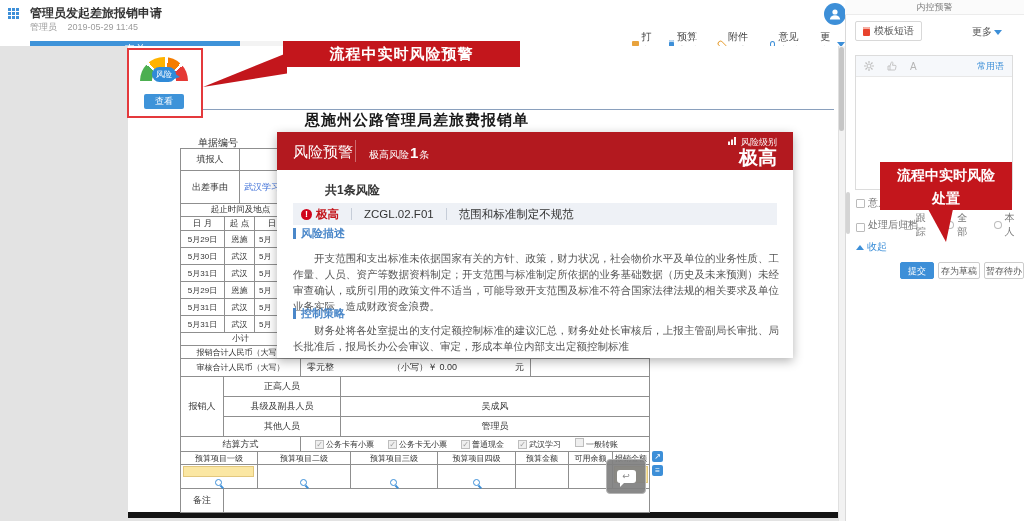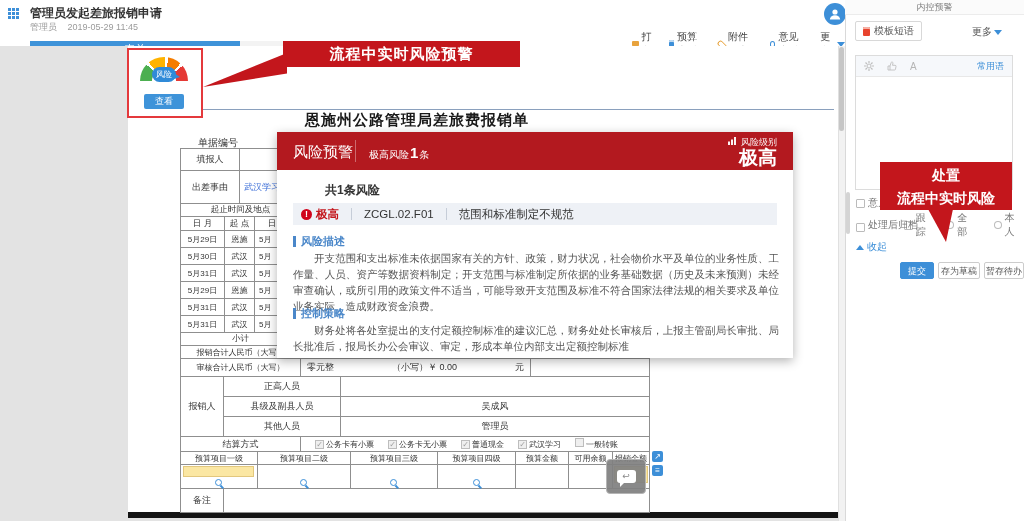--- a/index.html
+++ b/index.html
@@ -257,21 +257,21 @@
     <div class="pitem">
       <span class="sev">
           <span class="sev-ic">!</span>
           <span>极高</span>
         </span>
       <span class="psep"></span>
       <span>ZCGL.02.F01</span>
       <span class="psep"></span>
       <span>范围和标准制定不规范</span>
     </div>
-    <div class="phsub" style="top:104px;">风险描述</div>
+    <div class="phsub" style="top:96px;">风险描述</div>
     <div class="ppara" style="top:118px;">开支范围和支出标准未依据国家有关的方针、政策，财力状况，社会物价水平及单位的业务性质、工作量、人员、资产等数据资料制定；开支范围与标准制定所依据的业务基础数据（历史及未来预测）未经审查确认，或所引用的政策文件不适当，可能导致开支范围及标准不符合国家法律法规的相关要求及单位业务实际，造成财政资金浪费。</div>
     <div class="phsub" style="top:176px;">控制策略</div>
     <div class="ppara" style="top:190px;">财务处将各处室提出的支付定额控制标准的建议汇总，财务处处长审核后，上报主管副局长审批、局长批准后，报局长办公会审议、审定，形成本单位内部支出定额控制标准</div>
   </div>
 
   <div class="sidebar"></div>
   <div class="sb-head">内控预警</div>
   <div class="sb-tplbtn">
       <span class="ic-reddoc"></span>
       <span>模板短语</span>
@@ -325,18 +325,18 @@
       <span class="caret-up"></span>
       <span>收起</span>
     </div>
   <div class="sb-scroll"></div>
 
   <div class="sb-btn primary" style="left:900px;width:34px;">提交</div>
   <div class="sb-btn" style="left:938px;width:42px;">存为草稿</div>
   <div class="sb-btn" style="left:984px;width:40px;">暂存待办</div>
 
   <div class="co-right">
+    <div>流程中实时风险</div>
     <div>处置</div>
-    <div>流程中实时风险</div>
   </div>
   <div class="co-right-arrow"></div>
 
 </div>
 
 </body></html>

